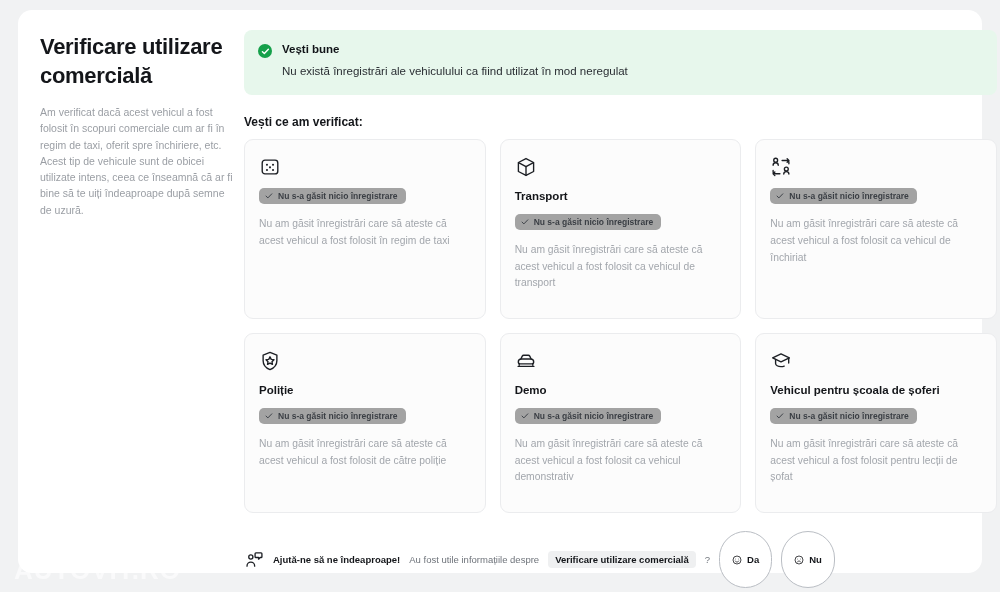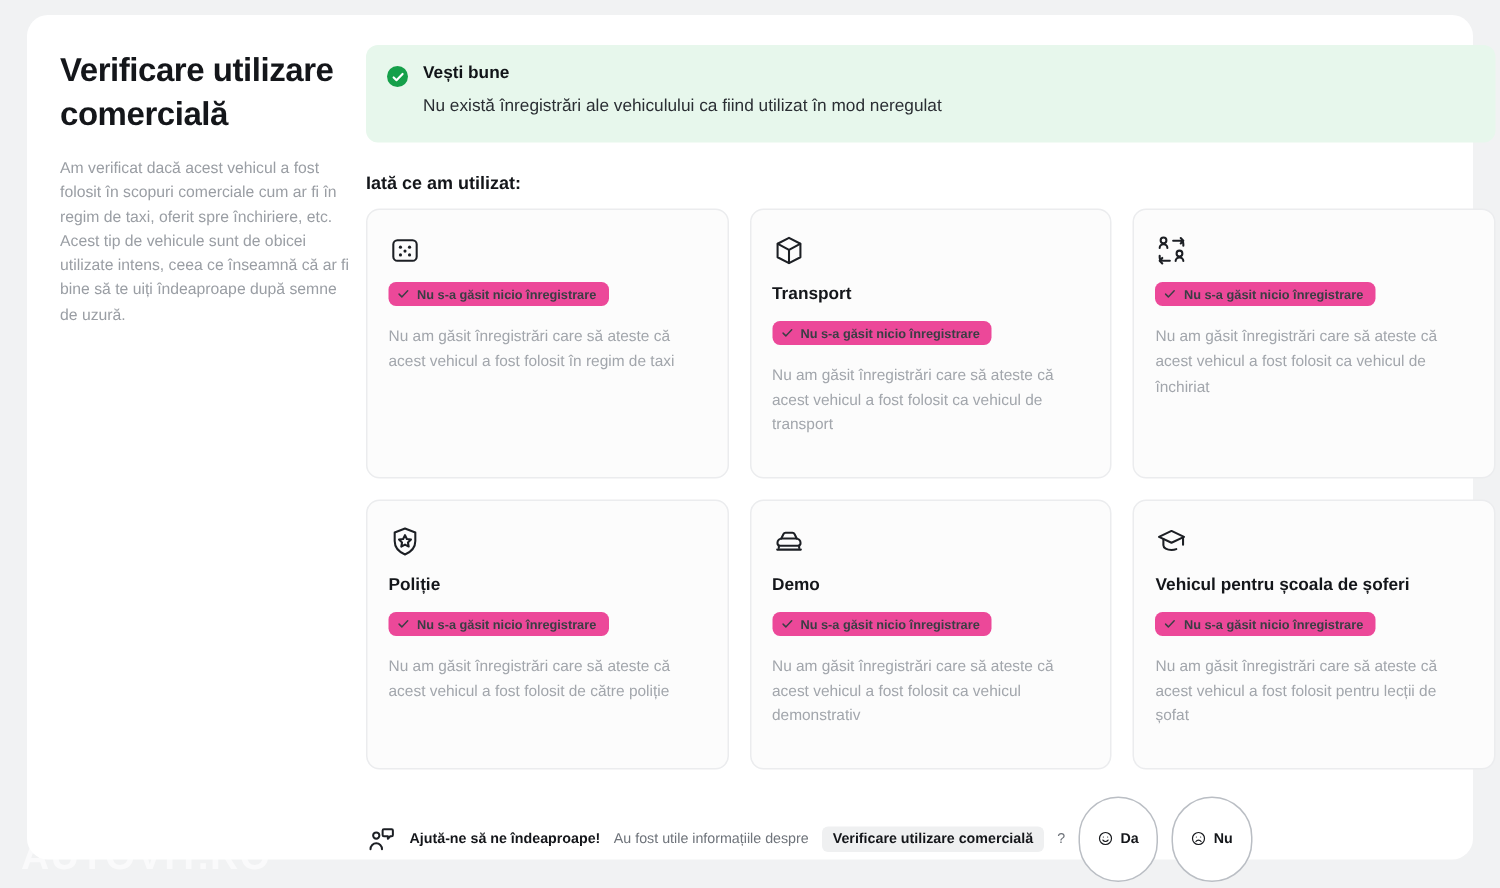--- a/index.html
+++ b/index.html
@@ -64,21 +64,21 @@
   }
   .card-icon { width: 22px; height: 22px; color: #1c1f24; }
   .card-icon svg { display: block; width: 22px; height: 22px; }
   .card-title {
     margin-top: 12px;
     font-size: 11.5px; font-weight: 700; color: #14161a; line-height: 1.2;
   }
   .badge {
     display: inline-flex; align-items: center; gap: 5px;
     margin-top: 10px;
-    background: #ec4899; border-radius: 5px;
+    background: #a3a3a3; border-radius: 5px;
     padding: 3px 8px 3px 6px;
     font-size: 8.5px; font-weight: 700; color: #3a3e44;
     white-space: nowrap;
   }
   .badge svg { display: block; }
   .card-body {
     margin-top: 12px;
     font-size: 10.3px; line-height: 1.62; color: #a2a6ac;
   }
 
@@ -91,21 +91,21 @@
   .fb-icon { width: 20px; height: 20px; color: #1c1f24; flex: 0 0 auto; }
   .fb-icon svg { display: block; width: 20px; height: 20px; }
   .fb-strong { font-weight: 700; color: #14161a; font-size: 9.5px; }
   .fb-text { color: #6e737a; font-size: 9.5px; }
   .fb-chip {
     background: #eff0f1; border-radius: 4px; padding: 3px 7px;
     font-weight: 700; color: #14161a; font-size: 9.5px;
   }
   .fb-q { color: #6e737a; font-size: 9.5px; }
   .fb-btn {
-    display: inline-flex; gap: 5px;
+    display: inline-flex; align-items: center; gap: 5px;
     border: 1px solid #babec4; border-radius: 999px;
     background: #fff; padding: 22px 12px;
     font-size: 9.5px; font-weight: 700; color: #14161a;
     cursor: pointer;
   }
   .fb-btn svg { display: block; }
 
   
   .watermark {
     position: absolute; left: 14px; top: 555px;
@@ -133,21 +133,21 @@
           <svg width="9" height="9" viewBox="0 0 10 10" fill="none">
             <path d="M1.6 5.2L3.7 7.2L8.2 2.6" stroke="#ffffff" stroke-width="1.6" stroke-linecap="round" stroke-linejoin="round"></path>
           </svg>
         </span>
         <div>
           <div class="alert-title">Vești bune</div>
           <div class="alert-sub">Nu există înregistrări ale vehiculului ca fiind utilizat în mod neregulat</div>
         </div>
       </div>
 
-      <div class="section-head">Iată ce am utilizat:</div>
+      <div class="section-head">Vești ce am verificat:</div>
 
       <div class="grid">
 
         <div class="card">
           <div class="card-icon">
             <svg viewBox="0 0 24 24" fill="none" stroke="currentColor" stroke-width="1.5" stroke-linecap="round" stroke-linejoin="round">
               <rect x="3.5" y="4.5" width="17" height="15" rx="3"></rect>
               <circle cx="8.7" cy="9.6" r="1.15" fill="currentColor" stroke="none"></circle>
               <circle cx="15.3" cy="9.6" r="1.15" fill="currentColor" stroke="none"></circle>
               <circle cx="12" cy="12.4" r="1.15" fill="currentColor" stroke="none"></circle>

